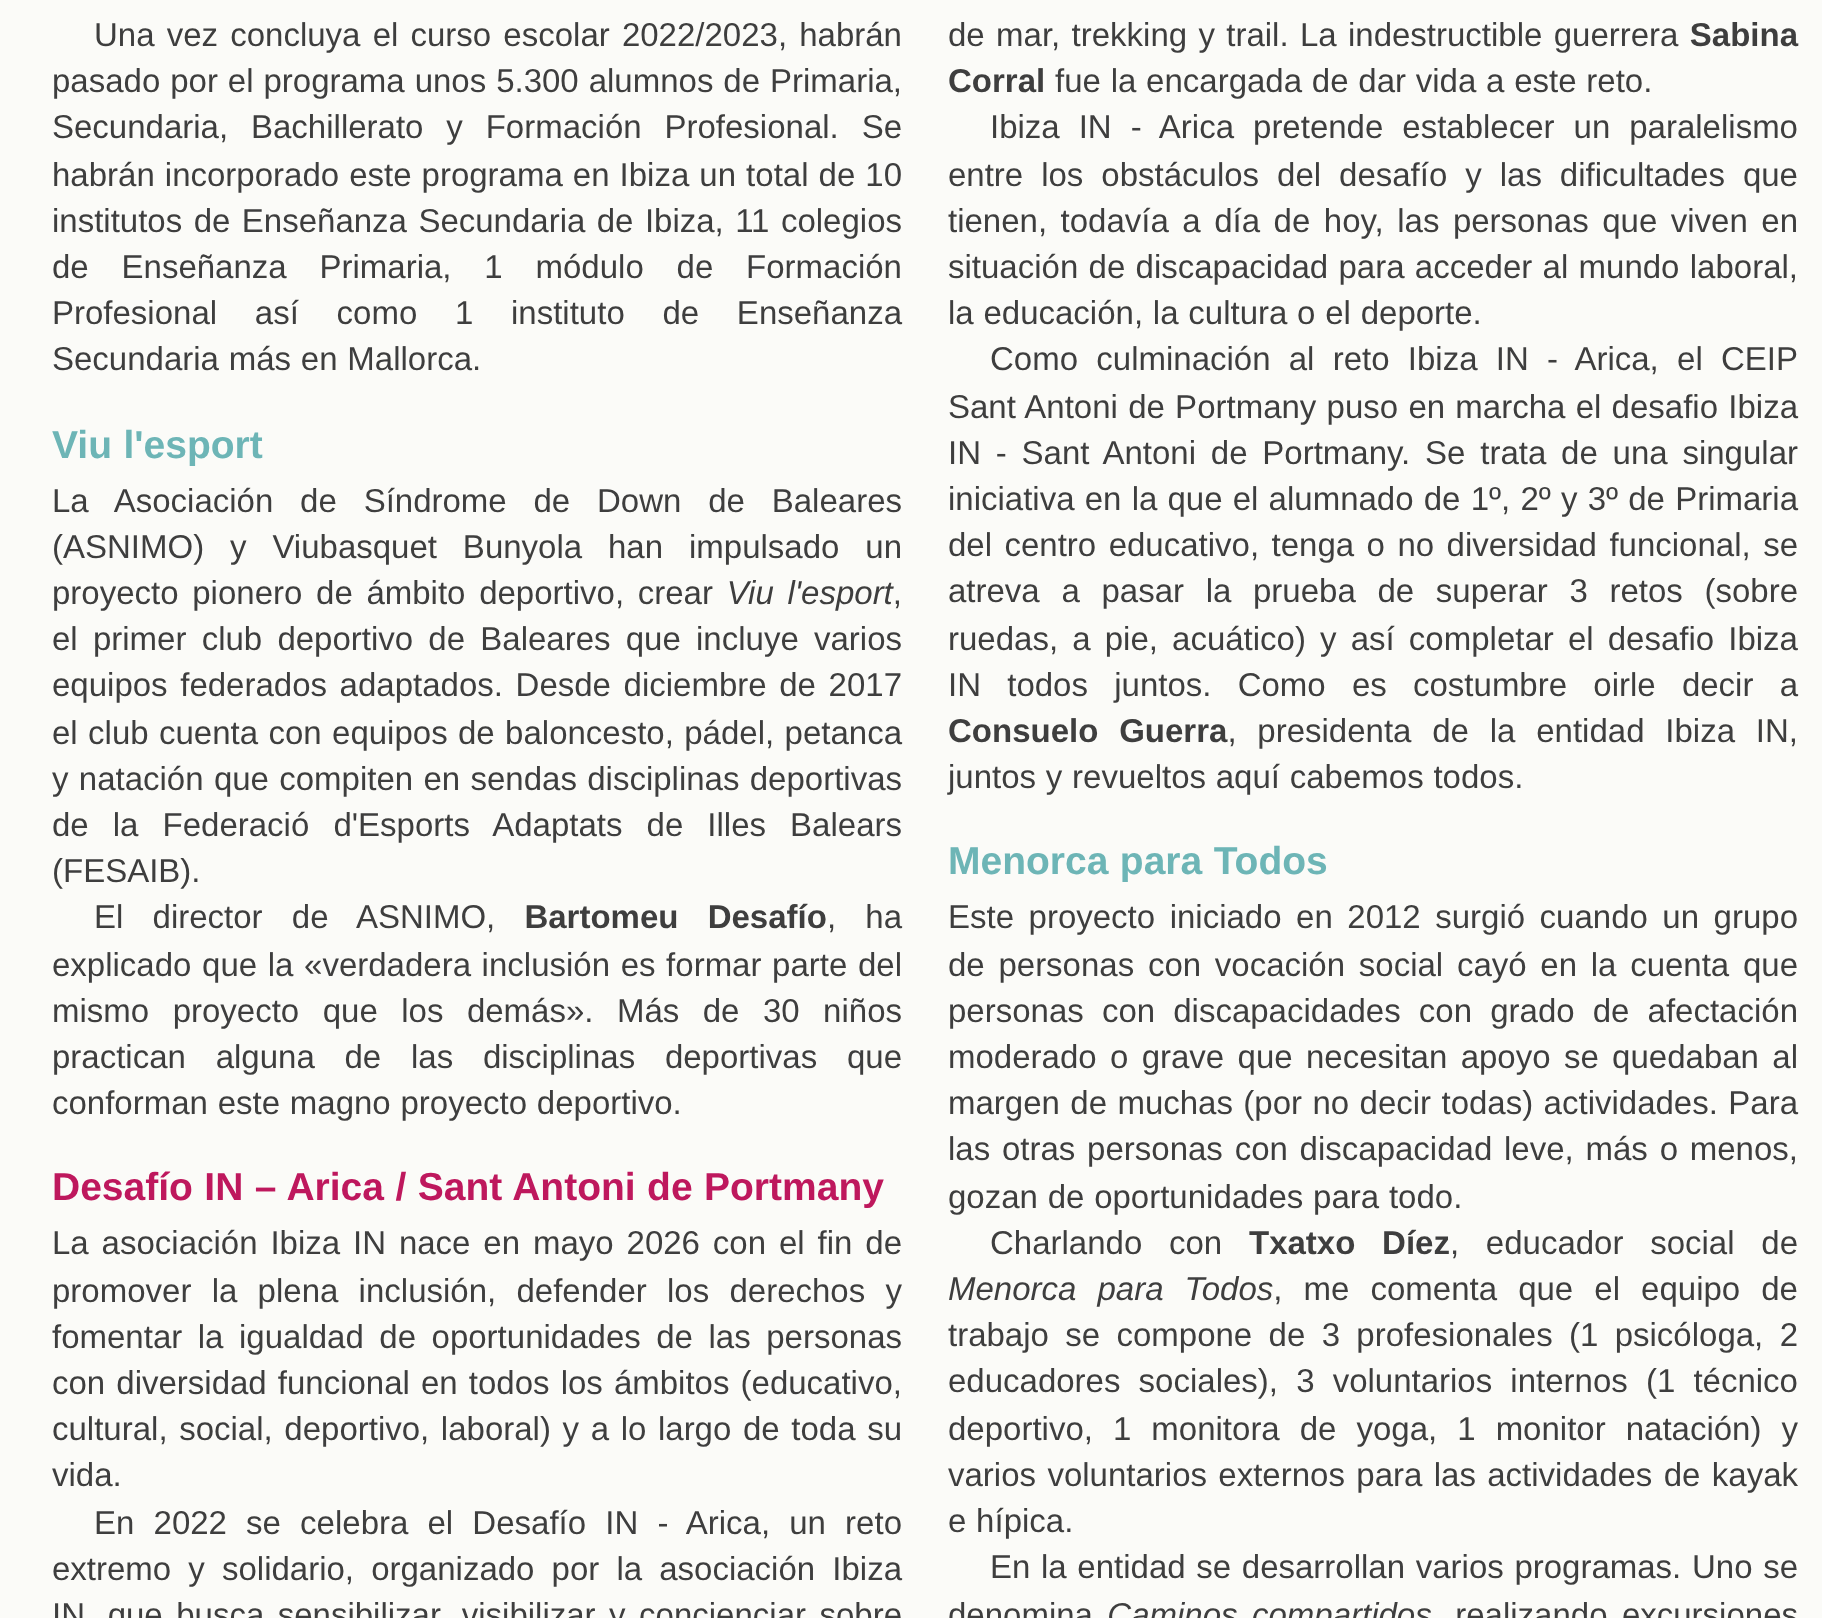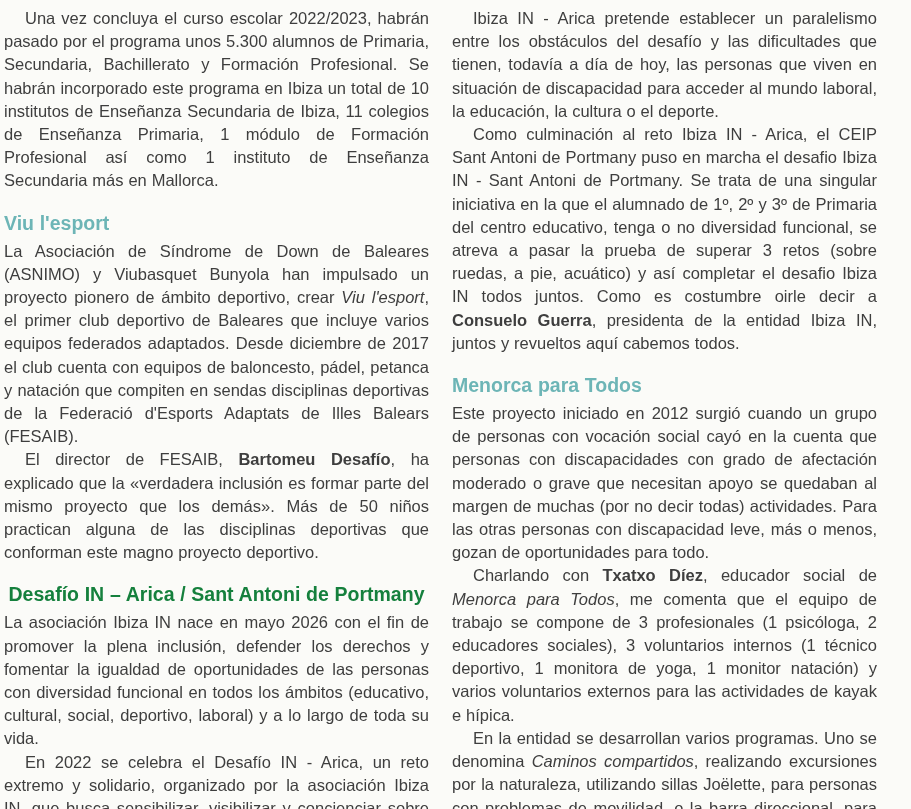--- a/index.html
+++ b/index.html
@@ -10,21 +10,21 @@
     width: 911px;
     height: 809px;
     overflow: hidden;
     background: #fbfbf8;
     font-family: "Liberation Sans", "DejaVu Sans", sans-serif;
   }
   .page {
     box-sizing: border-box;
     width: 911px;
     height: 809px;
-    padding: 7px 16px 0 4px;
+    padding: 7px 16px 0 26px;
     display: flex;
     gap: 23px;
   }
   .column {
     width: 425px;
     flex: 0 0 425px;
     color: #3e3e3e;
     font-size: 16.5px;
     line-height: 23.2px;
     text-align: justify;
@@ -54,26 +54,27 @@
   }
 </style>
 </head>
 <body>
 
 <div class="page">
   <div class="column">
       <p class="indent"><span>Una vez concluya el curso escolar 2022/2023, habrán pasado por el programa unos 5.300 alumnos de Primaria, Secundaria, Bachillerato y Formación Profesional. Se habrán incorporado este programa en Ibiza un total de 10 institutos de Enseñanza Secundaria de Ibiza, 11 colegios de Enseñanza Primaria, 1 módulo de Formación Profesional así como 1 instituto de Enseñanza Secundaria más en Mallorca.</span></p>
       <h3 style="color: rgb(109, 181, 182);">Viu l'esport</h3>
       <p><span>La Asociación de Síndrome de Down de Baleares (ASNIMO) y Viubasquet Bunyola han impulsado un proyecto pionero de ámbito deportivo, crear </span><span class="italic">Viu l'esport</span><span>, el primer club deportivo de Baleares que incluye varios equipos federados adaptados. Desde diciembre de 2017 el club cuenta con equipos de baloncesto, pádel, petanca y natación que compiten en sendas disciplinas deportivas de la Federació d'Esports Adaptats de Illes Balears (FESAIB).</span></p>
-      <p class="indent"><span>El director de FESAIB, </span><span class="bold">Bartomeu Desafío</span><span>, ha explicado que la «verdadera inclusión es formar parte del mismo proyecto que los demás». Más de 50 niños practican alguna de las disciplinas deportivas que conforman este magno proyecto deportivo.</span></p>
-      <h3 style="color: #15803d; text-align: center;">Desafío IN – Arica / Sant Antoni de Portmany</h3>
+      <p class="indent"><span>El director de ASNIMO, </span><span class="bold">Bartomeu Desafío</span><span>, ha explicado que la «verdadera inclusión es formar parte del mismo proyecto que los demás». Más de 30 niños practican alguna de las disciplinas deportivas que conforman este magno proyecto deportivo.</span></p>
+      <h3 style="color: #be185d;">Desafío IN – Arica / Sant Antoni de Portmany</h3>
       <p><span>La asociación Ibiza IN nace en mayo 2026 con el fin de promover la plena inclusión, defender los derechos y fomentar la igualdad de oportunidades de las personas con diversidad funcional en todos los ámbitos (educativo, cultural, social, deportivo, laboral) y a lo largo de toda su vida.</span></p>
       <p class="indent"><span>En 2022 se celebra el Desafío IN - Arica, un reto extremo y solidario, organizado por la asociación Ibiza IN, que busca sensibilizar, visibilizar y concienciar sobre la necesidad de la plena inclusión, el respeto de los derechos y la dignidad de las personas con diversidad funcional. El reto parte desde la región de Arica (Chile) y recorre la altiplanicie chilena de los Andes mediante diferentes disciplinas deportivas: btt, kayak</span></p>
     </div>
   <div class="column">
+      <p><span>de mar, trekking y trail. La indestructible guerrera </span><span class="bold">Sabina Corral</span><span> fue la encargada de dar vida a este reto.</span></p>
       <p class="indent"><span>Ibiza IN - Arica pretende establecer un paralelismo entre los obstáculos del desafío y las dificultades que tienen, todavía a día de hoy, las personas que viven en situación de discapacidad para acceder al mundo laboral, la educación, la cultura o el deporte.</span></p>
       <p class="indent"><span>Como culminación al reto Ibiza IN - Arica, el CEIP Sant Antoni de Portmany puso en marcha el desafio Ibiza IN - Sant Antoni de Portmany. Se trata de una singular iniciativa en la que el alumnado de 1º, 2º y 3º de Primaria del centro educativo, tenga o no diversidad funcional, se atreva a pasar la prueba de superar 3 retos (sobre ruedas, a pie, acuático) y así completar el desafio Ibiza IN todos juntos. Como es costumbre oirle decir a </span><span class="bold">Consuelo Guerra</span><span>, presidenta de la entidad Ibiza IN, juntos y revueltos aquí cabemos todos.</span></p>
       <h3 style="color: rgb(109, 181, 182);">Menorca para Todos</h3>
       <p><span>Este proyecto iniciado en 2012 surgió cuando un grupo de personas con vocación social cayó en la cuenta que personas con discapacidades con grado de afectación moderado o grave que necesitan apoyo se quedaban al margen de muchas (por no decir todas) actividades. Para las otras personas con discapacidad leve, más o menos, gozan de oportunidades para todo.</span></p>
       <p class="indent"><span>Charlando con </span><span class="bold">Txatxo Díez</span><span>, educador social de </span><span class="italic">Menorca para Todos</span><span>, me comenta que el equipo de trabajo se compone de 3 profesionales (1 psicóloga, 2 educadores sociales), 3 voluntarios internos (1 técnico deportivo, 1 monitora de yoga, 1 monitor natación) y varios voluntarios externos para las actividades de kayak e hípica.</span></p>
       <p class="indent"><span>En la entidad se desarrollan varios programas. Uno se denomina </span><span class="italic">Caminos compartidos</span><span>, realizando excursiones por la naturaleza, utilizando sillas Joëlette, para personas con problemas de movilidad, o la barra direccional, para personas ciegas. Un segundo programa es el </span></p>
     </div>
 </div>
 
 </body></html>

